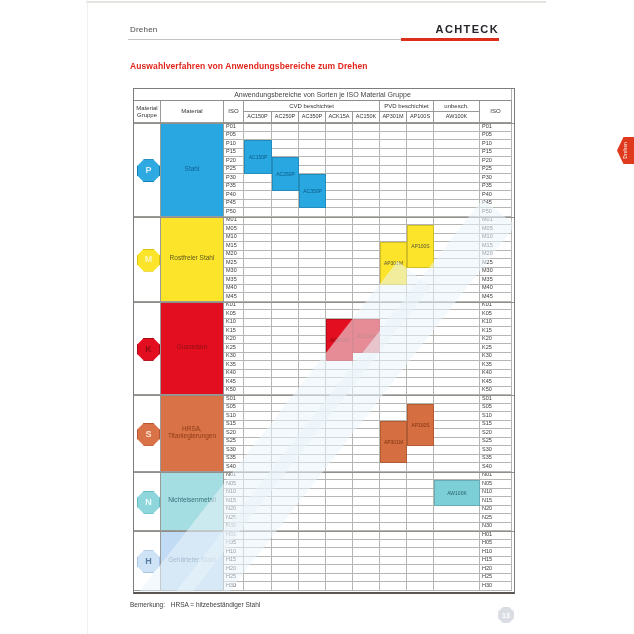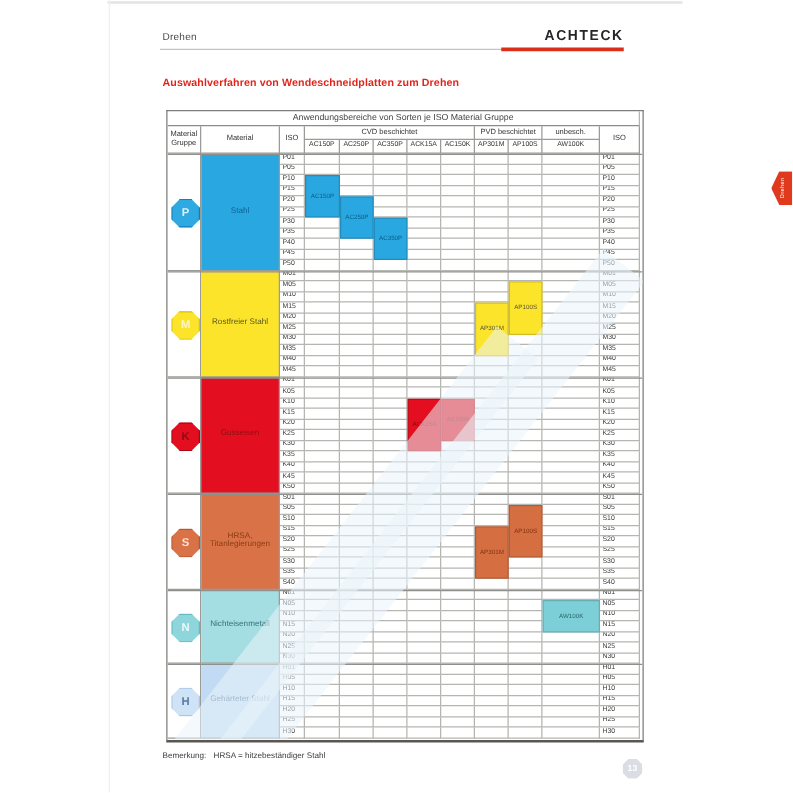--- a/index.html
+++ b/index.html
@@ -55,21 +55,21 @@
 <body>
 
 <div class="abs scan-top"></div>
 <div class="abs scan-left"></div>
 
 <div class="abs hdr-left">Drehen</div>
 <div class="abs hdr-rule"></div>
 <div class="abs brand">ACHTECK</div>
 <div class="abs brand-rule"></div>
 
-<h1 class="abs title">Auswahlverfahren von Wendeschneidplatten zum Drehen</h1>
+<h1 class="abs title">Auswahlverfahren von Anwendungsbereiche zum Drehen</h1>
 
 <div class="tbl" id="tbl">
     <div class="c t-title" style="left: 0px; top: 0px; width: 378px; height: 12px;">Anwendungsbereiche von Sorten je ISO Material Gruppe</div>
     <div class="c hd" style="left: 0px; top: 12px; width: 27px; height: 22px;">Material
 Gruppe</div>
     <div class="c hd" style="left: 27px; top: 12px; width: 63px; height: 22px;">Material</div>
     <div class="c hd" style="left: 90px; top: 12px; width: 20px; height: 22px;">ISO</div>
     <div class="c hd" style="left: 110px; top: 12px; width: 136px; height: 11px;">CVD beschichtet</div>
     <div class="c hd" style="left: 246px; top: 12px; width: 54px; height: 11px;">PVD  beschichtet</div>
     <div class="c hd" style="left: 300px; top: 12px; width: 46px; height: 11px;">unbesch.</div>

